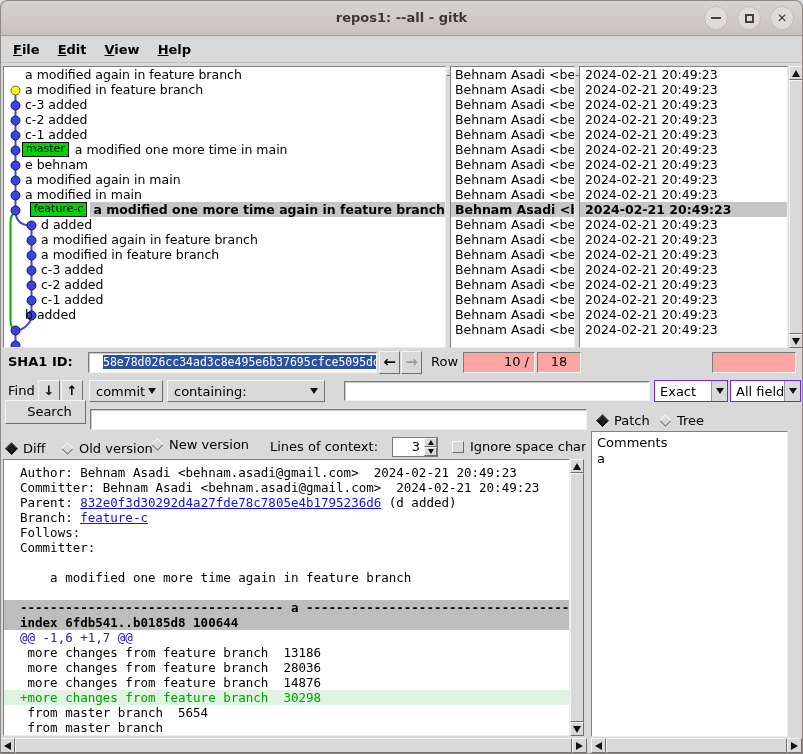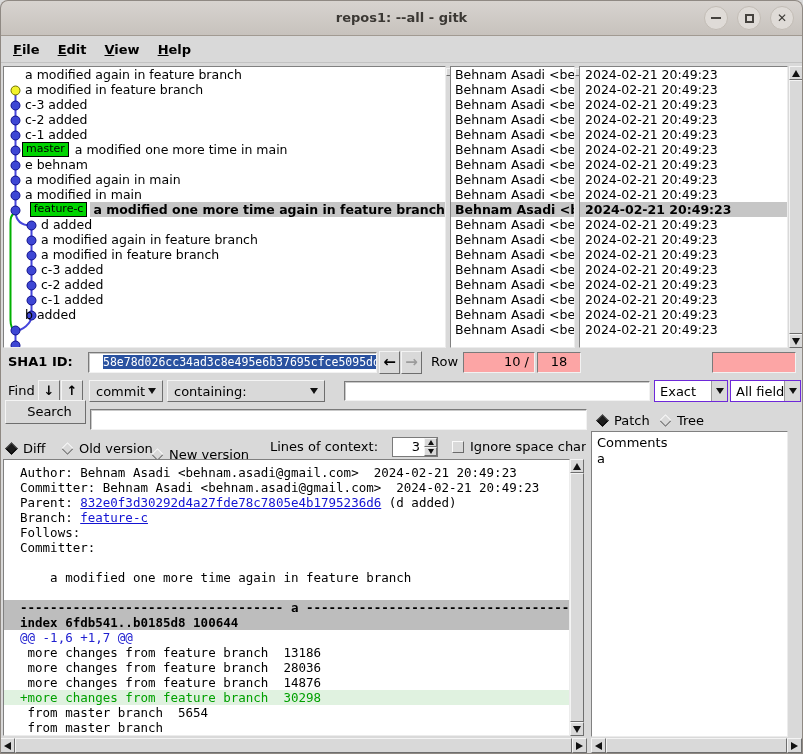--- a/index.html
+++ b/index.html
@@ -89,21 +89,21 @@
 .search-btn{left:5px;top:400px;width:81px;height:24px;line-height:22px;padding-left:8px;}
 .search-entry{left:90px;top:409px;width:497px;height:21px;}
 
 .radio{position:absolute;display:flex;align-items:center;gap:7px;height:16px;}
 .diamond{width:9px;height:9px;transform:rotate(45deg);background:#d9d9d9;box-shadow:inset 1px 1px 0 #fafafa,inset -1px -1px 0 #6a6a6a;flex:0 0 9px;}
 .diamond.on{background:#1c1c1c;box-shadow:inset 1px 1px 0 #555,inset -1px -1px 0 #000;}
 .radio-patch{left:598px;top:412px;}
 .radio-tree{left:661px;top:412px;}
 .radio-diff{left:7px;top:440px;}
 .radio-old-version{left:63px;top:440px;}
-.radio-new-version{left:153px;top:446px;}
+.radio-new-version{left:153px;top:436px;}
 .loc-label{left:270px;top:437px;line-height:20px;}
 .spin{position:absolute;left:392px;top:437px;width:46px;height:20px;background:#fff;border:1px solid #7a7a7a;display:flex;}
 .spin-val{flex:1;text-align:right;padding-right:4px;line-height:18px;}
 .spin-btns{width:13px;display:flex;flex-direction:column;}
 .spin-btn{flex:1;background:#d9d9d9;border:1px solid;border-color:#f4f4f4 #6e6e6e #6e6e6e #f4f4f4;display:flex;align-items:center;justify-content:center;}
 .cbox{position:absolute;left:452px;top:441px;width:12px;height:12px;background:#d9d9d9;border:1px solid;border-color:#fafafa #6a6a6a #6a6a6a #fafafa;}
 .ignore-label{left:470px;top:437px;line-height:20px;width:116px;white-space:nowrap;overflow:hidden;}
 
 
 .file-pane{left:591px;top:431px;width:197px;height:306px;}

